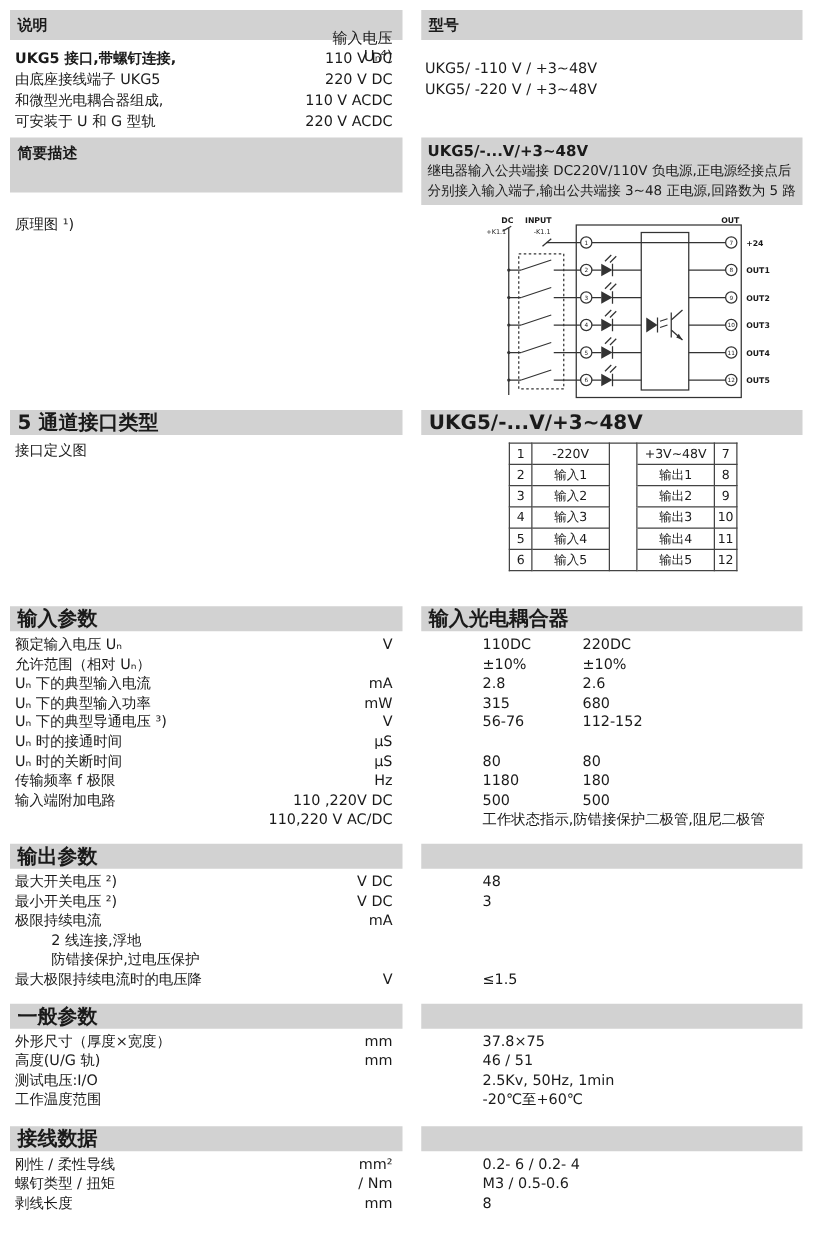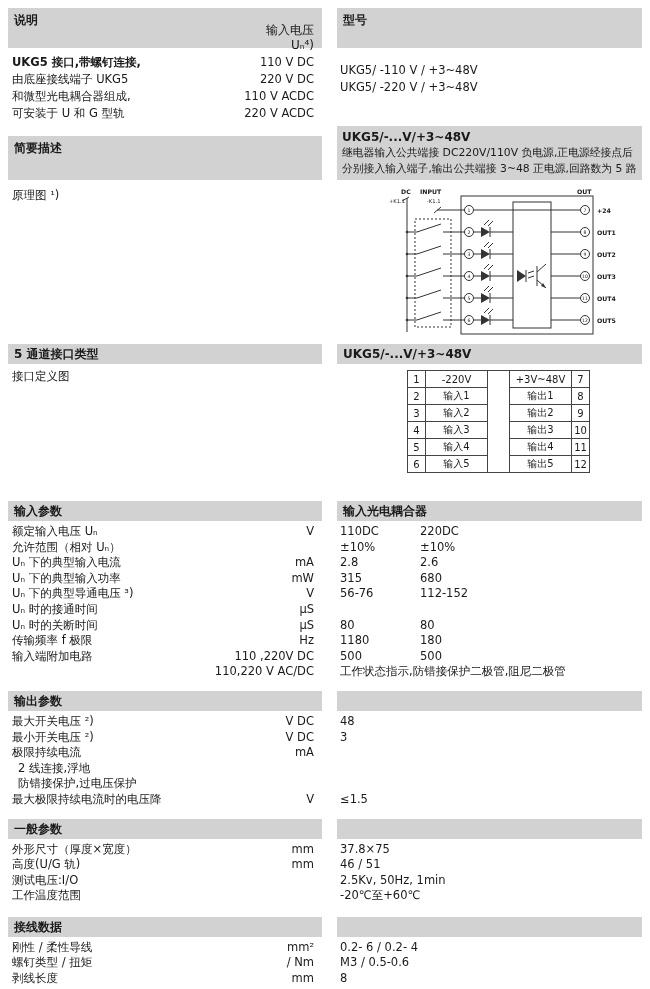--- a/index.html
+++ b/index.html
@@ -13,21 +13,21 @@
     color:var(--text);font-size:11.5px;
   }
   .page{position:relative;width:650px;height:989px;padding-top:8px;}
   .frow{display:flex;align-items:stretch;}
   .lcol{width:314px;margin-left:8px;flex:0 0 auto;}
   .gut{width:15px;flex:0 0 auto;}
   .rcol{flex:1 1 auto;margin-right:8px;min-width:0;}
   .bar{background:var(--bar);}
   .bold{font-weight:bold;}
   
-  .hdrbar{height:40px;position:relative;font-size:12px;}
+  .hdrbar{height:24px;position:relative;font-size:12px;}
   .hdrbar .title{position:absolute;left:6px;top:4px;font-weight:bold;}
   .hdr-right{position:absolute;right:8px;top:15px;text-align:right;line-height:15px;}
   
   .toprows{padding-top:6px;padding-bottom:4px;}
   .drow{display:flex;justify-content:space-between;line-height:17px;font-size:11.5px;}
   .drow .dlab{padding-left:4px;white-space:nowrap;}
   .drow .dval{padding-right:8px;white-space:nowrap;}
   .desc-left .drow:first-child .dlab{font-weight:bold;}
   .mrow{line-height:17px;padding-left:3px;white-space:nowrap;}
   .models{padding-top:8px;}
@@ -37,33 +37,33 @@
   .brief-block .bt{font-size:12px;line-height:16px;font-weight:bold;}
   .desc-text{font-size:10.8px;line-height:15.5px;white-space:nowrap;}
   
   .schem-row{margin-top:6px;height:152px;}
   .schem-label{padding-left:4px;padding-top:2px;}
   .schem-svg{margin-left:52px;display:block;}
   svg text{fill:var(--text);}
   .sline{stroke:var(--line);stroke-width:1;fill:none;}
   .sfill{fill:var(--line);}
   
-  .secbar{height:20px;line-height:20px;font-size:12px;padding-left:6px;font-weight:bold;white-space:nowrap;}
+  .secbar{height:20px;line-height:20px;font-size:16px;padding-left:6px;font-weight:bold;white-space:nowrap;}
   
   .if-caption{padding-left:4px;padding-top:5px;}
   .if-table-wrap{padding:6px 0 10px 70px;}
   table.term{border-collapse:collapse;font-size:10px;}
   table.term td{border:1px solid #444;text-align:center;height:17px;padding:0 2px;}
   table.term td.num{width:18px;}
   table.term td.lab{width:62px;}
   table.term td.gapc{width:22px;border-top:none;border-bottom:none;}
   table.term tr:first-child td.gapc{border-top:1px solid #444;}
   table.term tr:last-child td.gapc{border-bottom:1px solid #444;}
   
-  .prow{display:flex;line-height:15.6px;}
+  .prow{display:flex;line-height:15.6px;gap:23px;}
   .pl{width:314px;margin-left:8px;display:flex;justify-content:space-between;flex:0 0 auto;}
   .pl .lab{padding-left:4px;white-space:nowrap;}
   .pl .unit{padding-right:8px;white-space:nowrap;text-align:right;}
   .pr{flex:1 1 auto;display:flex;padding-left:3px;min-width:0;align-items:center;}
   .pr .v1{width:80px;flex:0 0 auto;white-space:nowrap;}
   .pr .v2{white-space:nowrap;}
   .rows-block{padding:3px 0 5px 0;}
   .gap6{height:6px;} .gap8{height:8px;} .gap18{height:18px;}
 </style>
 </head>
@@ -108,21 +108,21 @@
     <div class="rcol models">
         <div class="mrow">
         <span>UKG5/ -110 V / +3~48V</span>
       </div>
         <div class="mrow">
         <span>UKG5/ -220 V / +3~48V</span>
       </div>
       </div>
   </div>
 
-  <div class="frow" style="align-items:flex-end">
+  <div class="frow" style="align-items:flex-start">
     <div class="lcol bar brief-bar bold">简要描述</div>
     <div class="gut"></div>
     <div class="rcol bar brief-block">
       <div class="bt">UKG5/-...V/+3~48V</div>
       <div class="desc-text">继电器输入公共端接 DC220V/110V 负电源,正电源经接点后</div>
       <div class="desc-text">分别接入输入端子,输出公共端接 3~48 正电源,回路数为 5 路</div>
     </div>
   </div>
 
   <div class="frow schem-row">

